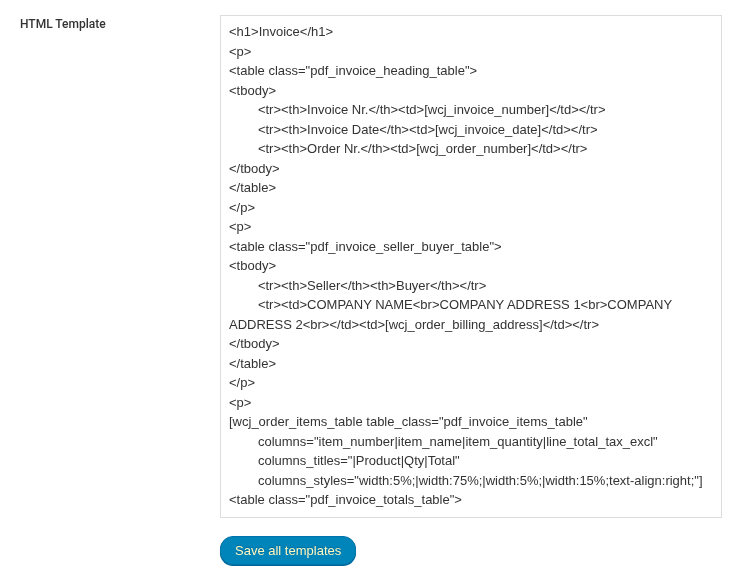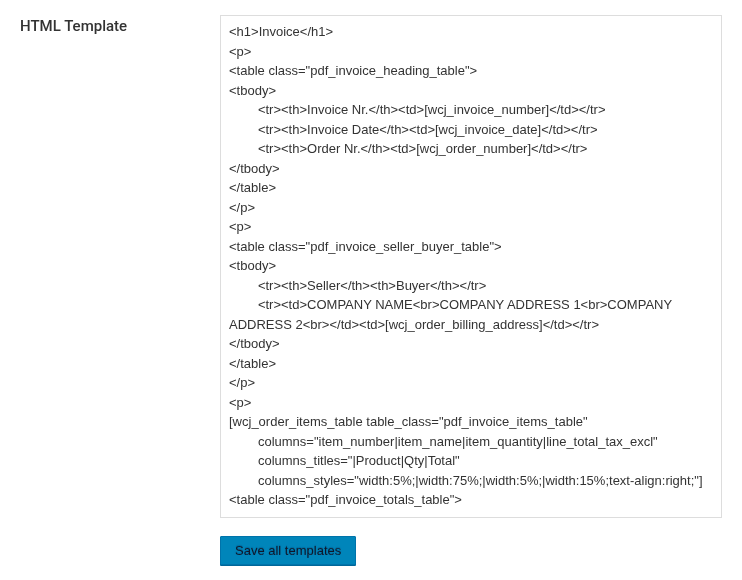--- a/index.html
+++ b/index.html
@@ -15,21 +15,21 @@
       padding: 0;
     }
     .form-row {
       display: flex;
       align-items: flex-start;
       padding: 15px 20px 0 20px;
     }
     .form-label {
       width: 200px;
       flex-shrink: 0;
-      font-size: 15px;
+      font-size: 12px;
       color: #333;
       font-weight: 500;
       padding-top: 2px;
     }
     .form-field {
       flex: 1;
       position: relative;
       border-radius: 31px;
     }
     .textarea-wrapper {
@@ -50,22 +50,22 @@
       outline: none;
       white-space: pre-wrap;
       overflow-y: scroll;
     }
     .button-row {
       padding: 18px 20px 20px 220px;
     }
     .button-primary {
       background: #0085ba;
       border: 1px solid #0073aa;
-      border-radius: 1px;
-      color: #0f172a;
+      border-radius: 13px;
+      color: #fef9c3;
       font-size: 13px;
       padding: 6px 14px;
       cursor: pointer;
       box-shadow: 0 1px 0 #006799;
       text-shadow: 0 -1px 1px #006799;
     }
   </style>
 </head>
 <body>
 

